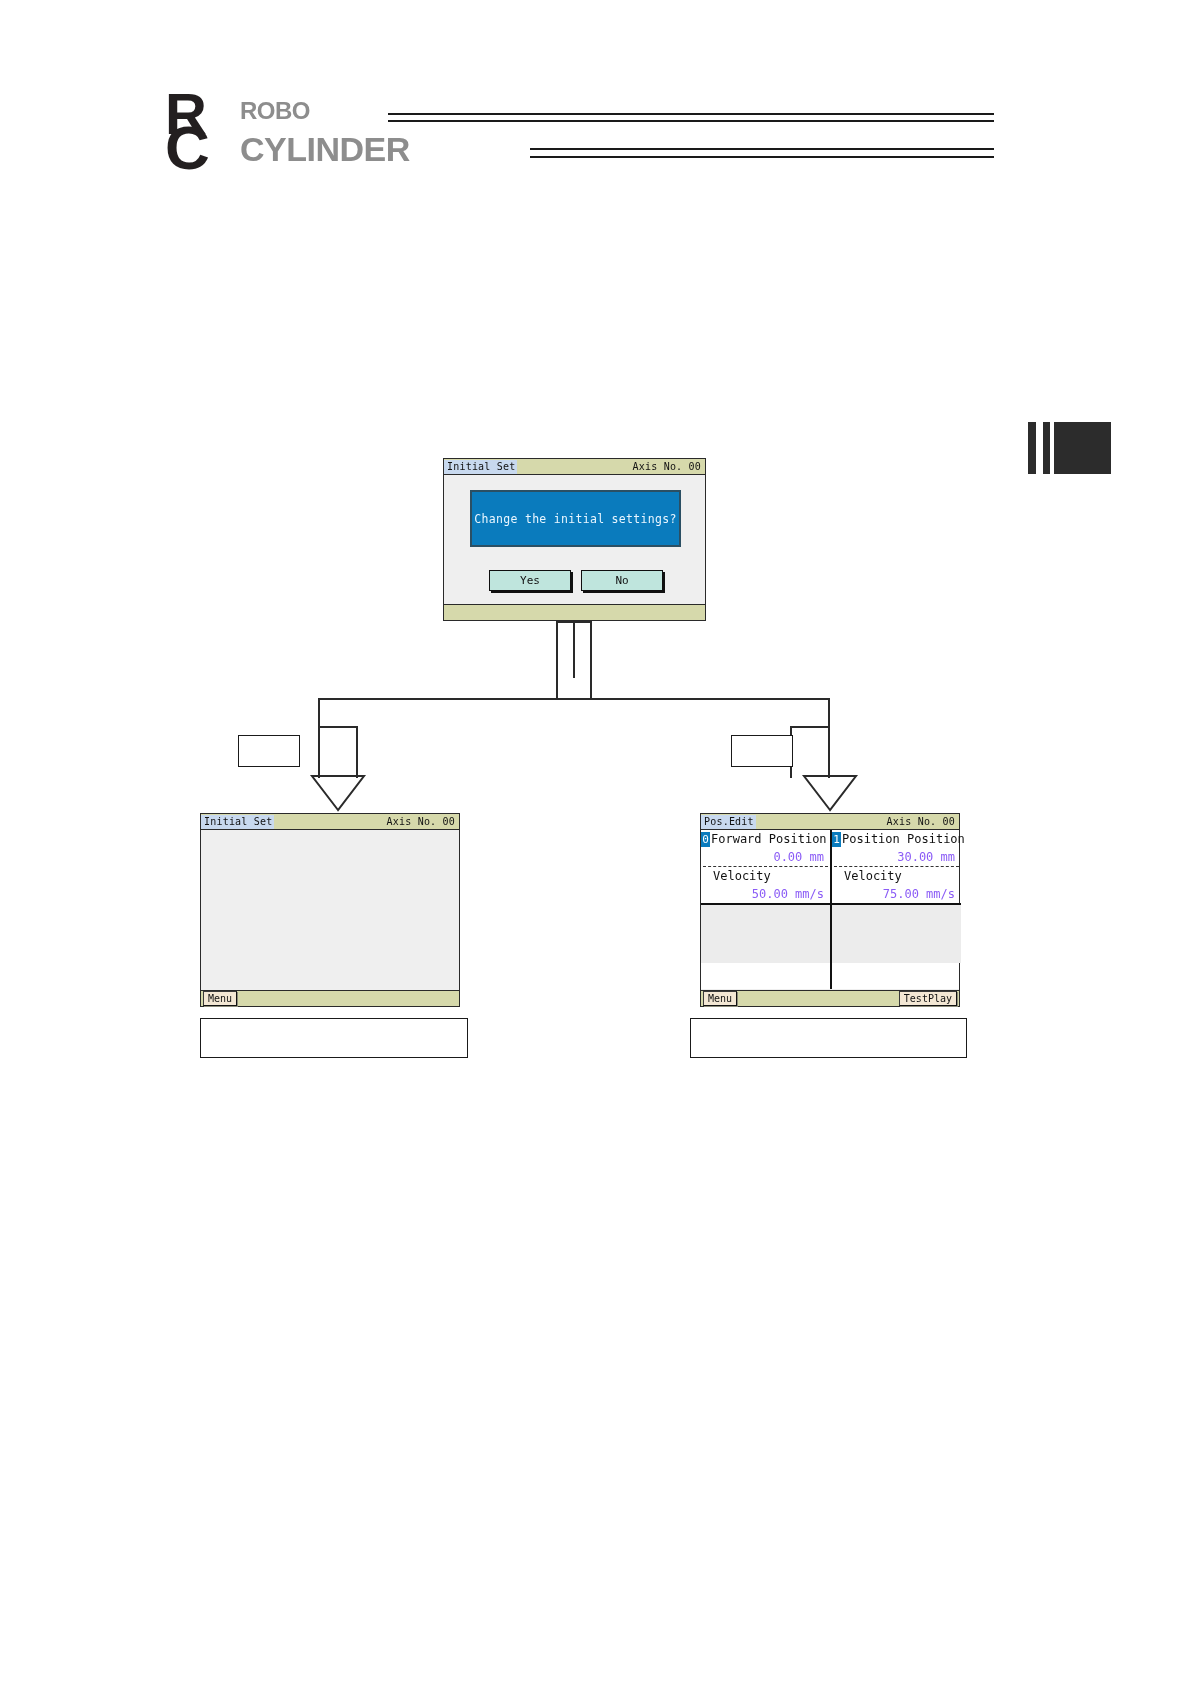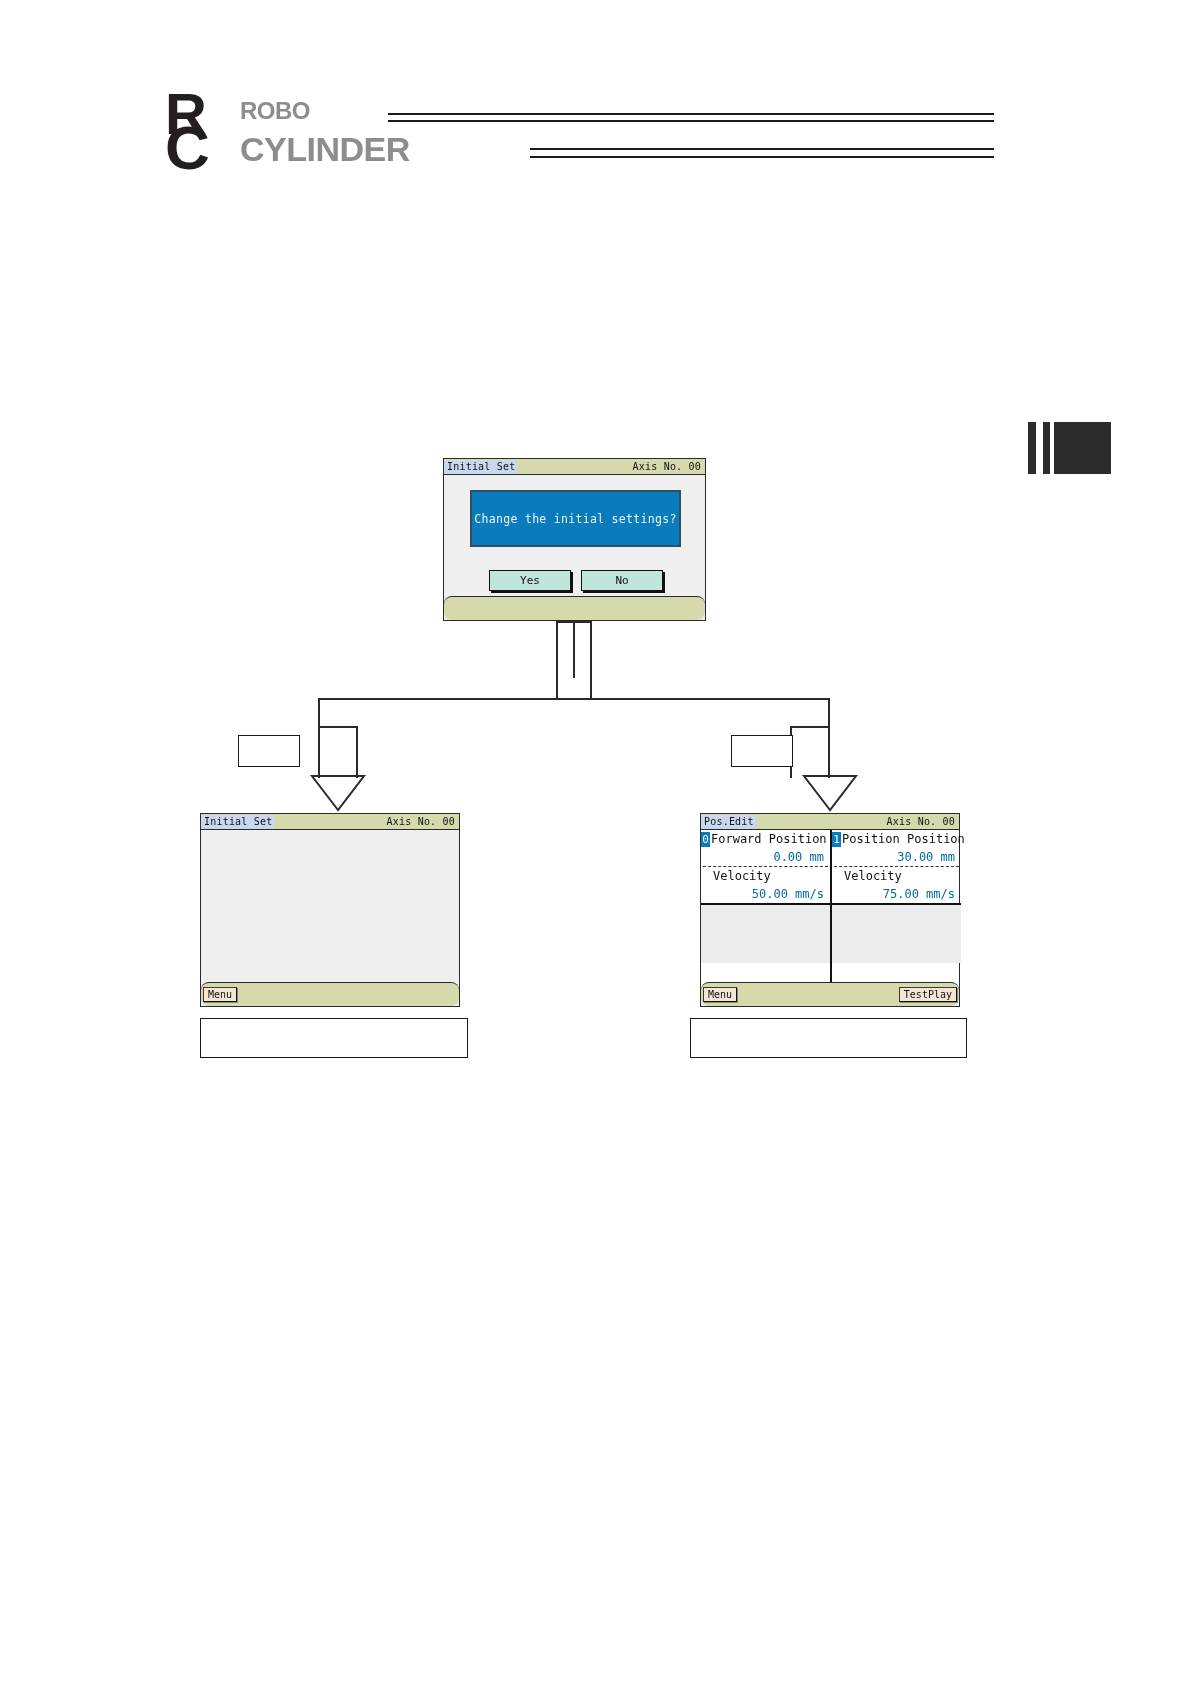--- a/index.html
+++ b/index.html
@@ -102,28 +102,27 @@
     padding: 0 2px 0 3px;
     line-height: 14px;
   }
   .tp-title-right {
     padding-right: 4px;
     line-height: 14px;
   }
   .tp-statusbar {
     position: absolute;
     left: 0; right: 0; bottom: 0;
-    height: 24px;
+    height: 16px;
     background: #d6d9ab;
     border-top: 1px solid #2a2a2a;
     box-sizing: border-box;
     display: flex;
     align-items: center;
     justify-content: space-between;
-    border-radius: 8px;
   }
   .fkey {
     background: #f3e7d4;
     border: 1px solid #3a3a3a;
     border-right-color:#111;
     border-bottom-color:#111;
     box-shadow: 1px 1px 0 #8b8b7a;
     font-family: "DejaVu Sans Mono", monospace;
     font-size: 10px;
     color: #111;
@@ -253,21 +252,21 @@
     font-size: 11px;
     width: 9px; height: 15px;
     display:flex; align-items:center; justify-content:center;
     margin-right: 1px;
     flex: none;
   }
   .pe-value {
     text-align: right;
     font-family: "DejaVu Sans Mono", monospace;
     font-size: 12px;
-    color: #0369a1;
+    color: #8b5cf6;
     padding-right: 6px;
     height: 18px;
     line-height: 18px;
     white-space: nowrap;
   }
   .pe-dashed {
     border-top: 1px dashed #333;
     margin: 0 2px;
     height: 0;
   }

